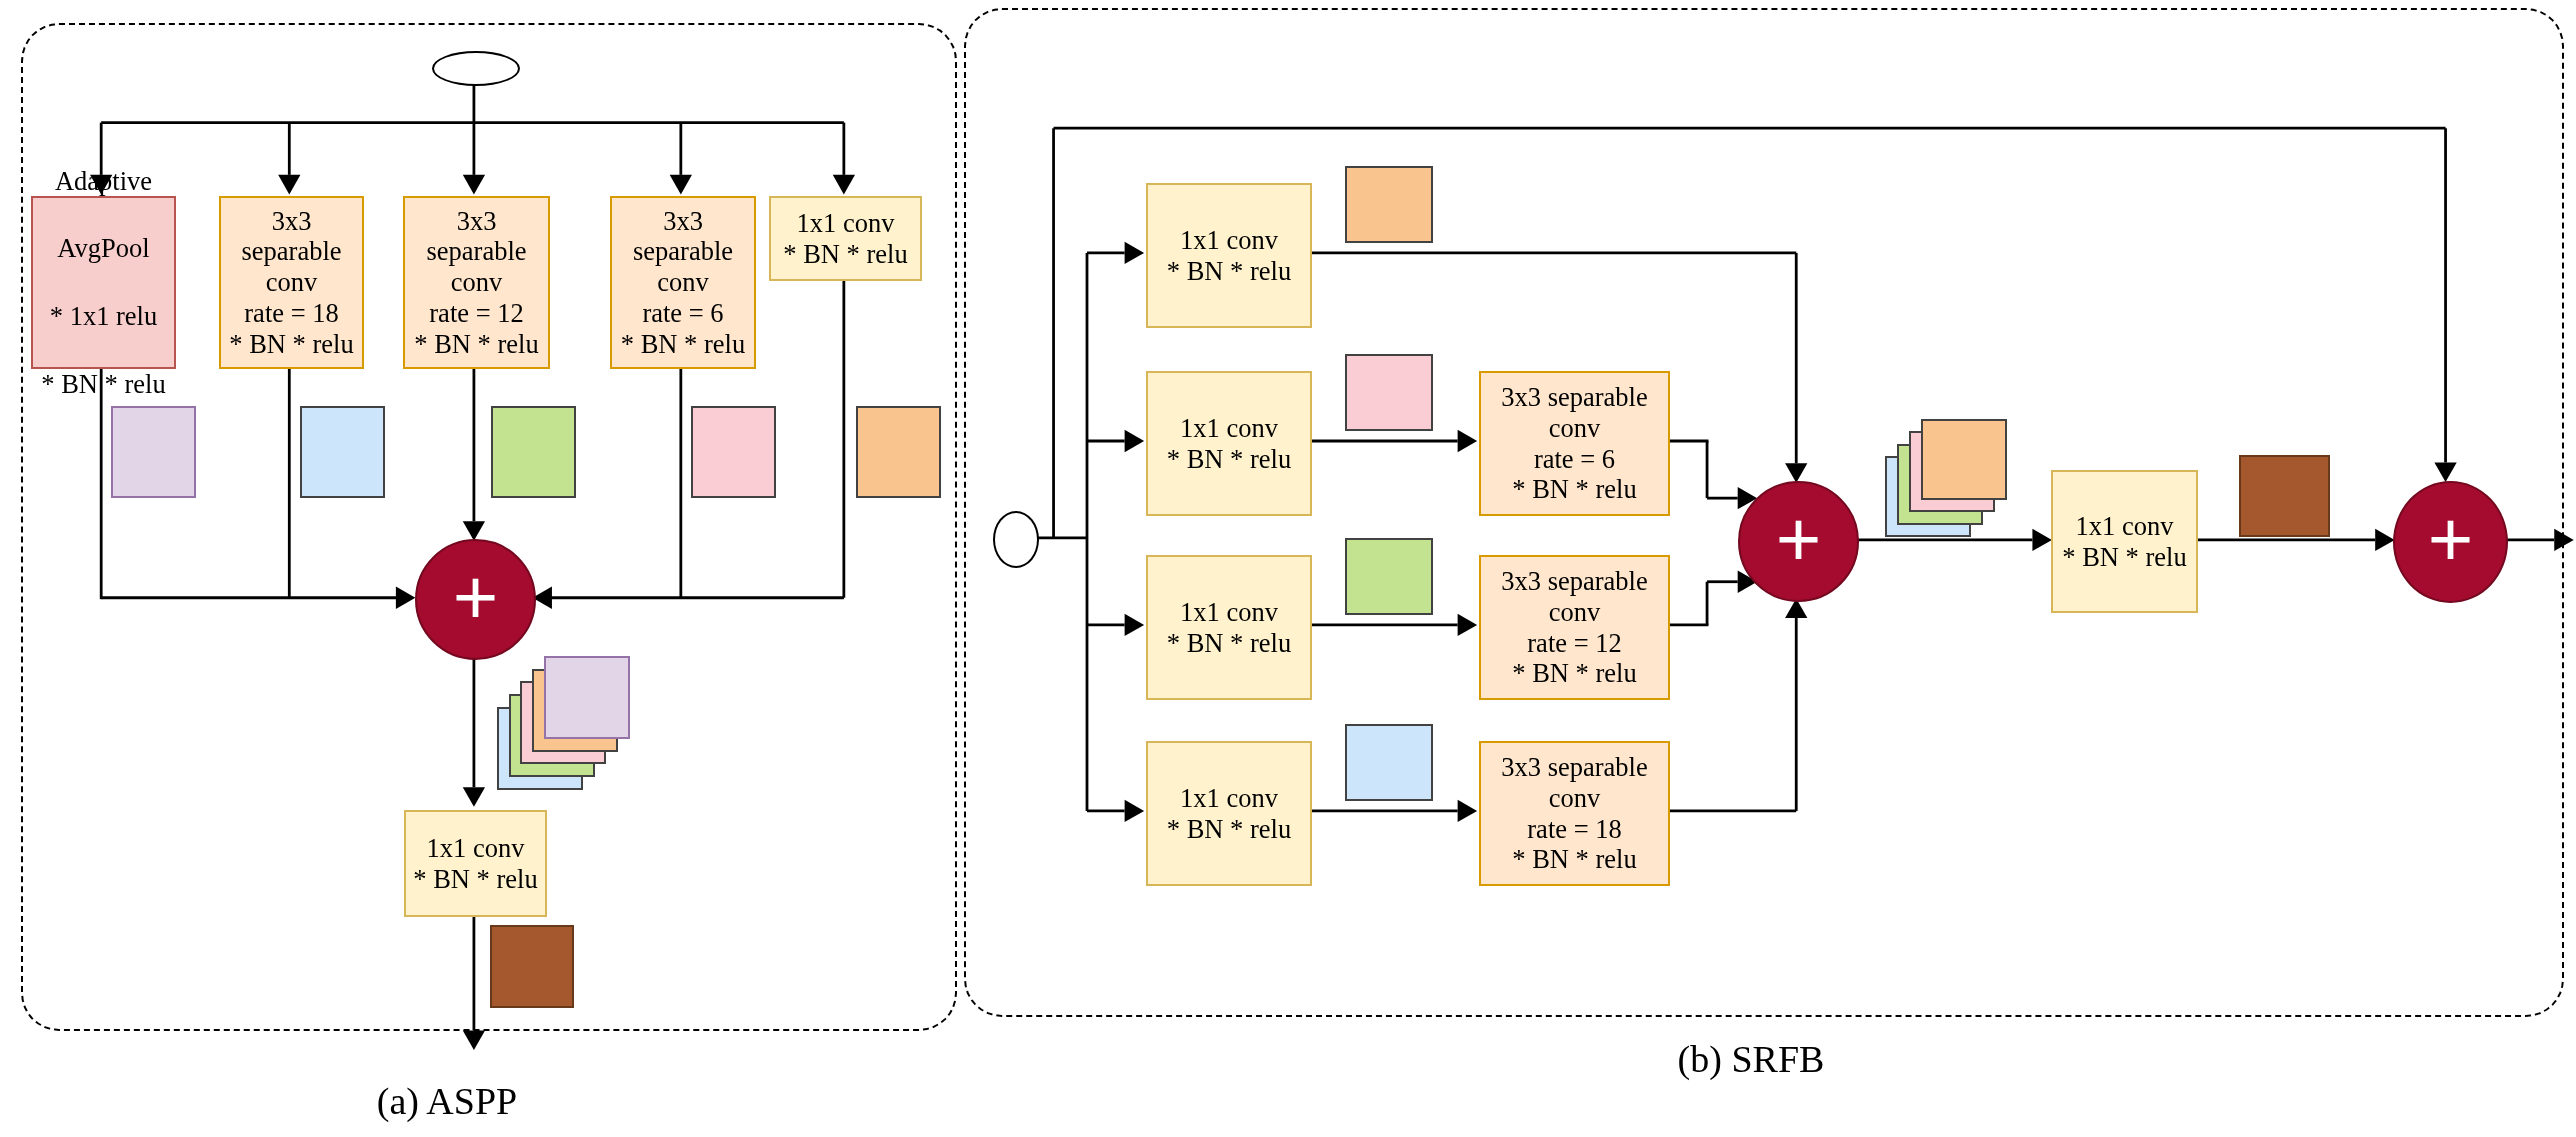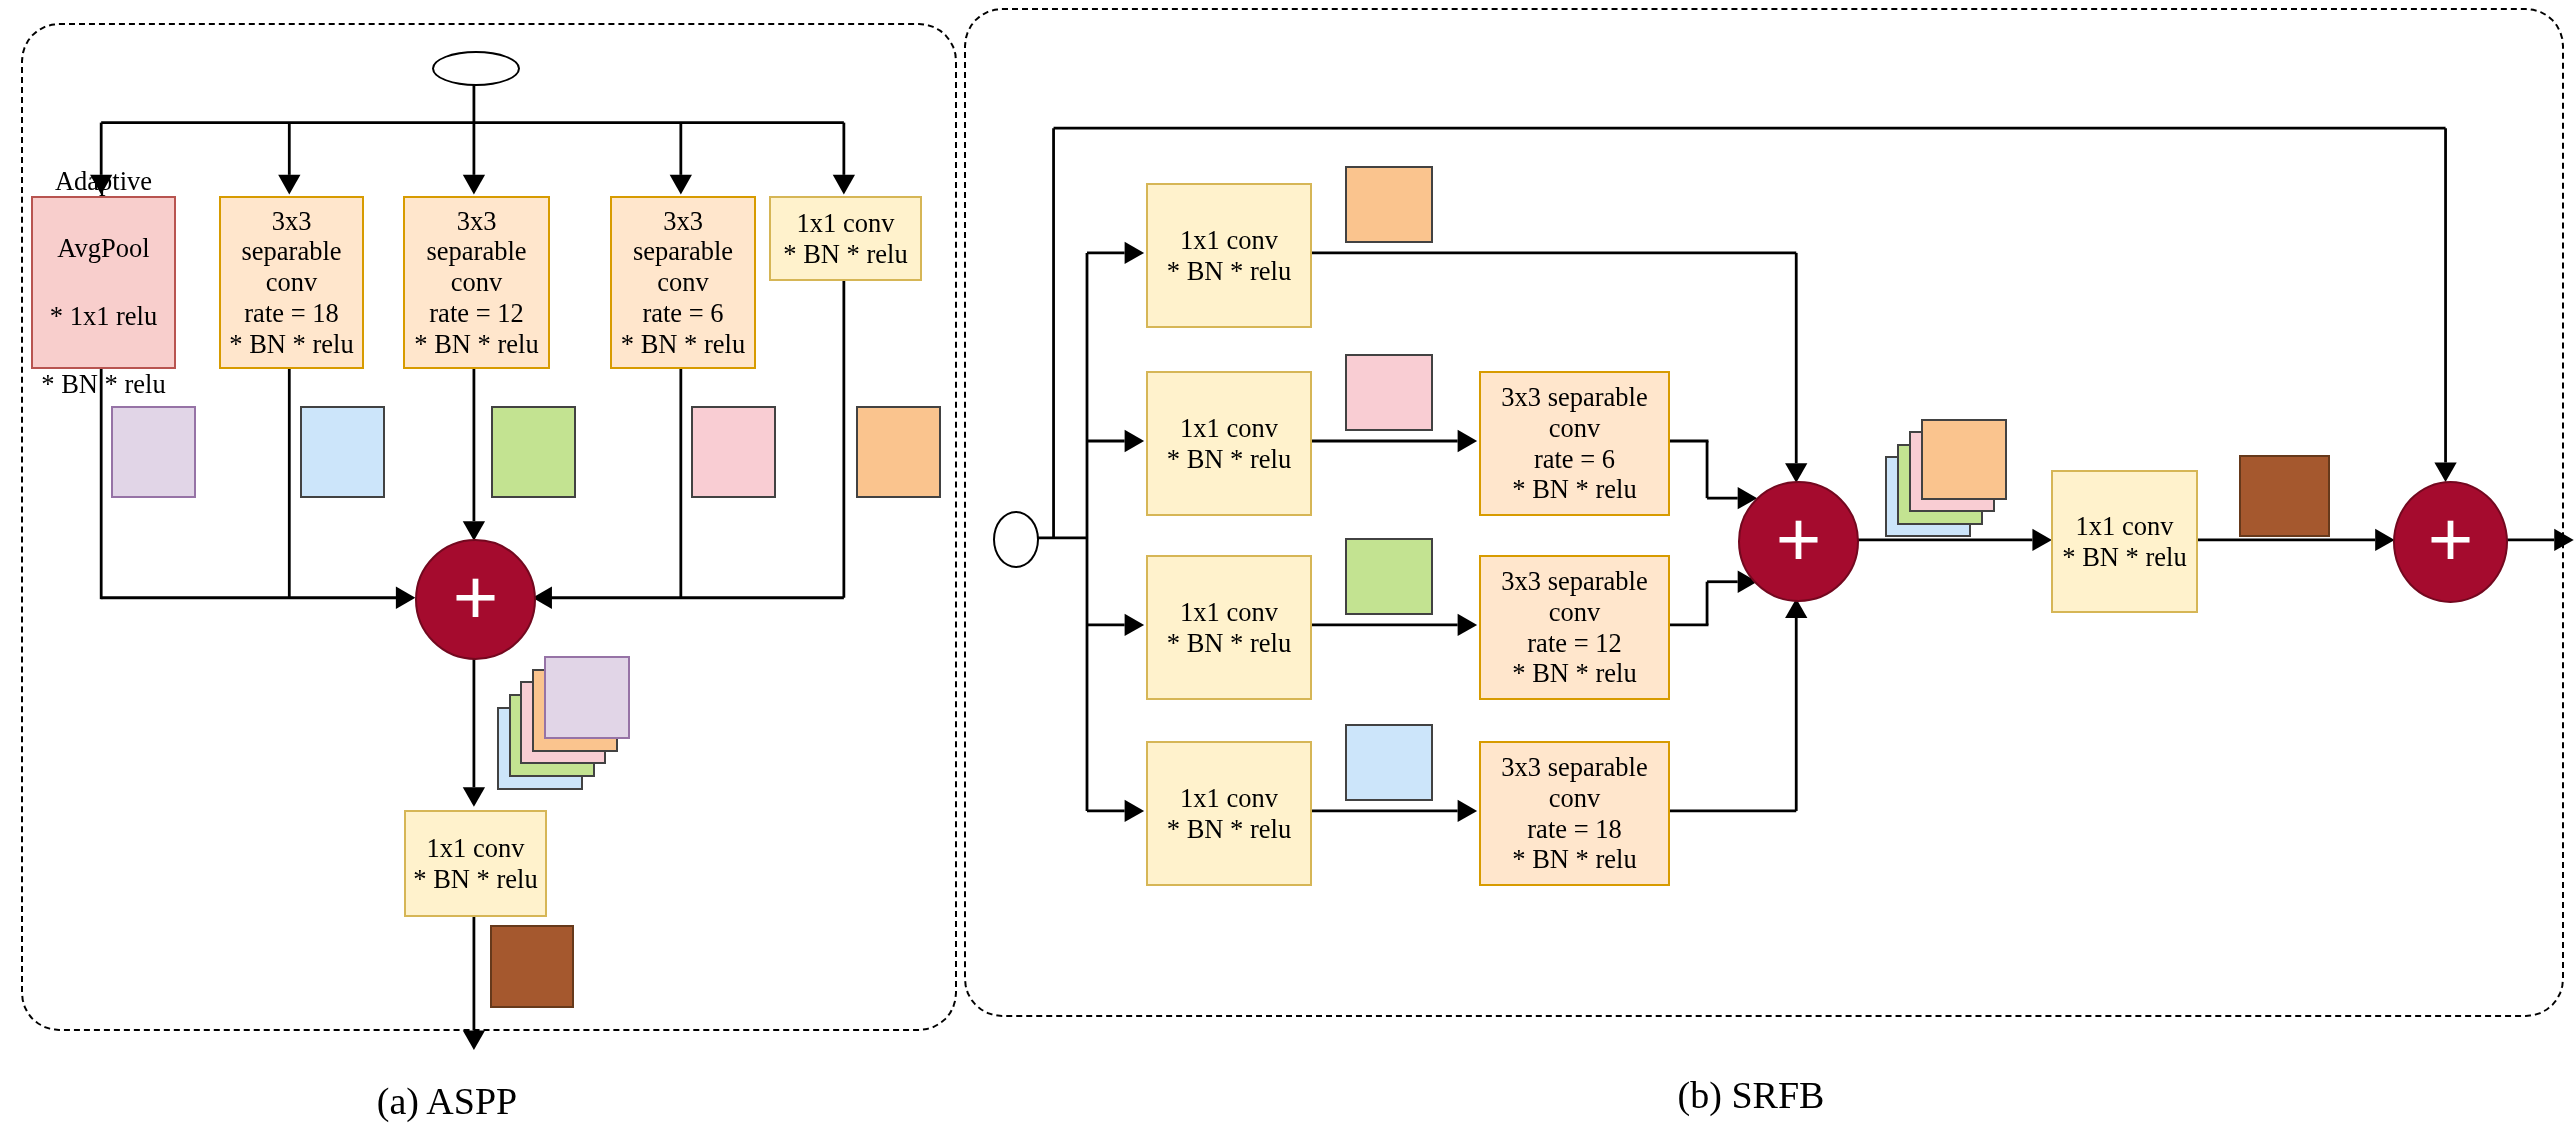--- a/index.html
+++ b/index.html
@@ -228,16 +228,16 @@
       <span class="tl">1x1 conv</span>
       <span class="tl">* BN * relu</span>
     </div>
 
   <div class="fmap fmap-brown" style="left:2239px;top:455px;width:87px;height:78px"></div>
 
   <div class="plus-circle" style="left:2393px;top:481px;width:111px;height:118px">
     <span class="plus-glyph">+</span>
   </div>
 
-  <div class="caption" style="left:1751px;top:1073px">(b) SRFB</div>
+  <div class="caption" style="left:1751px;top:1037px">(b) SRFB</div>
 
 </div>
 
 
 </body></html>

